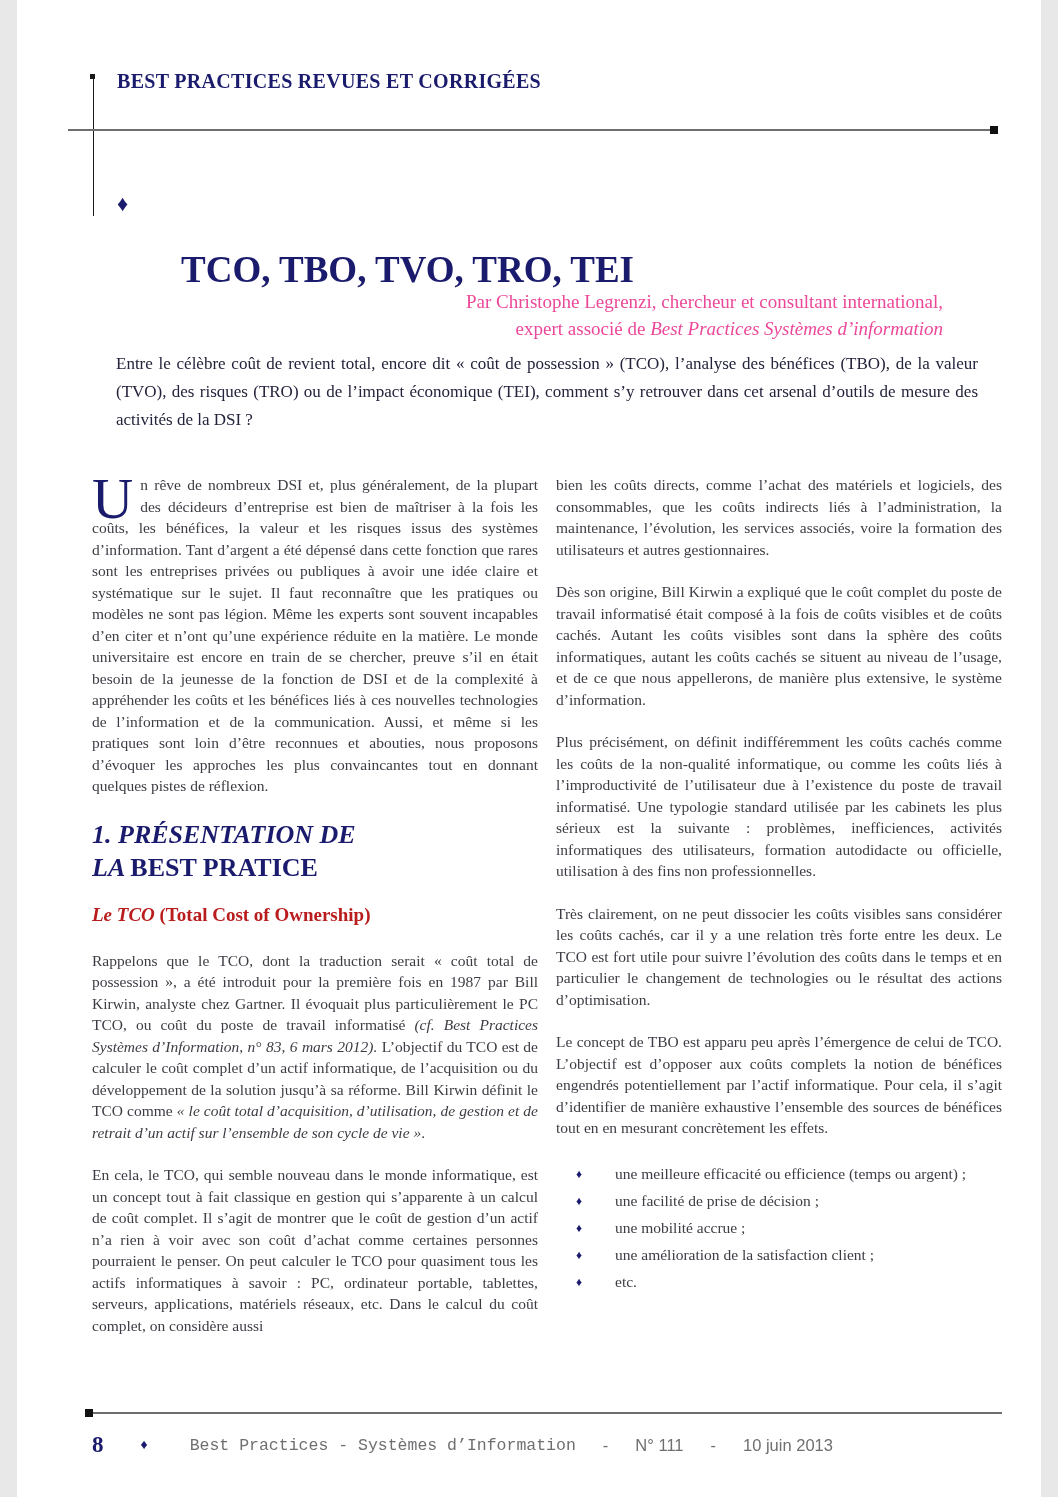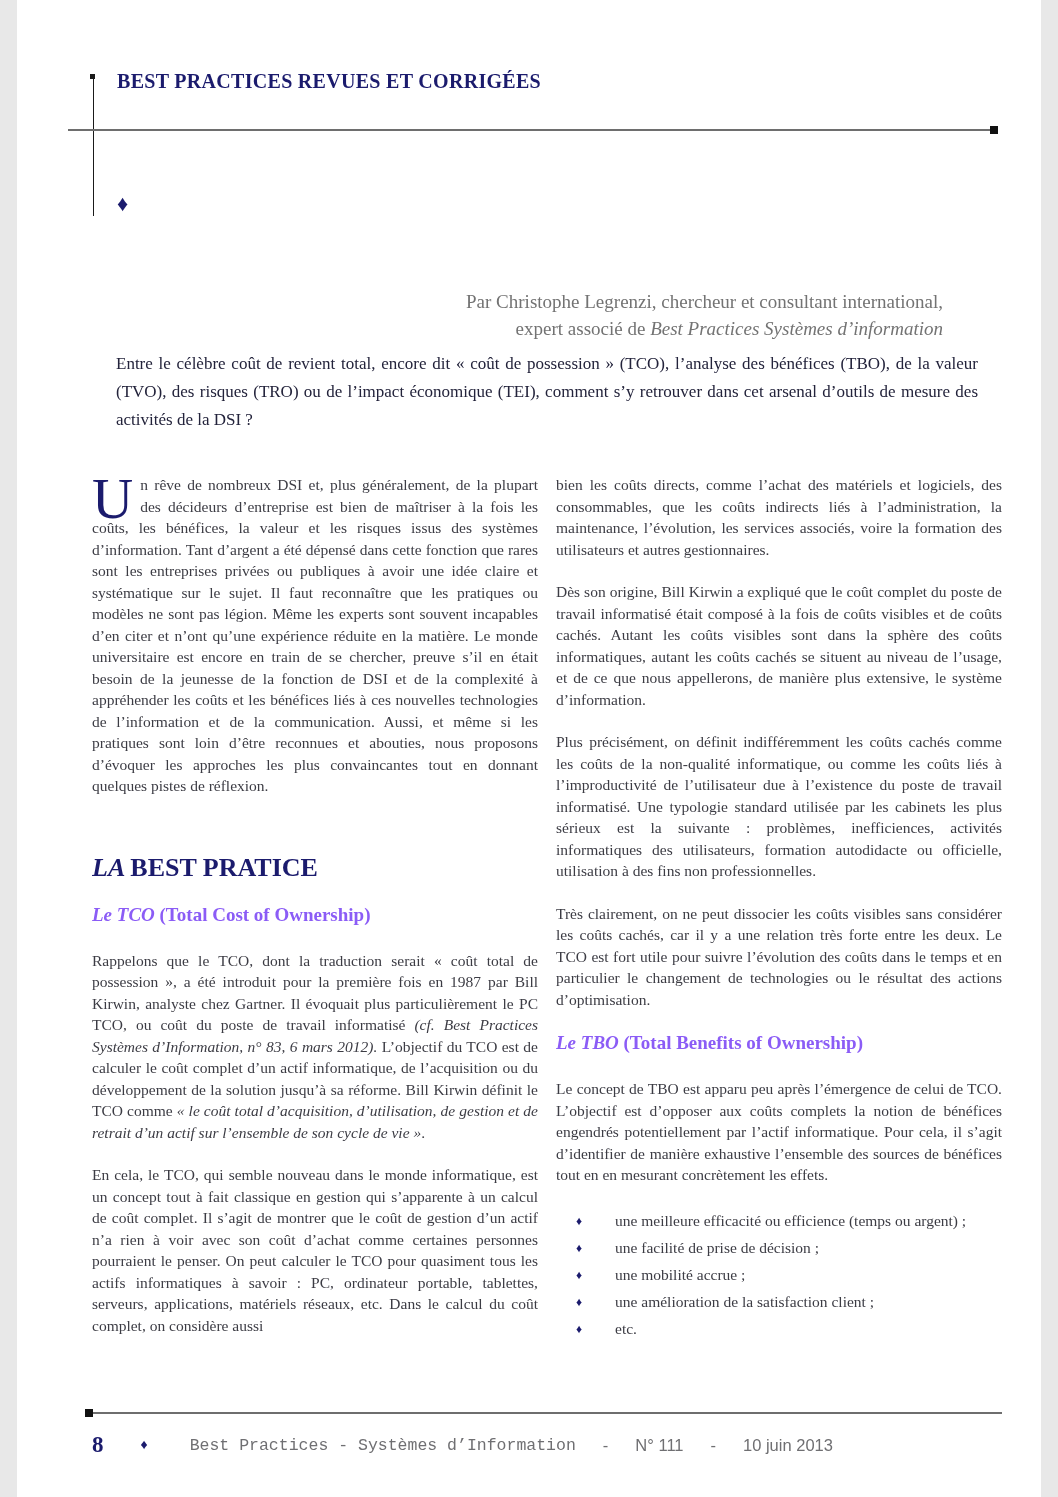--- a/index.html
+++ b/index.html
@@ -22,21 +22,21 @@
   .top-rule-sq{position:absolute;left:973px;top:126px;width:8px;height:8px;background:#111;}
   
   .title-diamond{position:absolute;left:100px;top:191px;font-size:22px;color:#1b1b6d;}
   .title{
     position:absolute;left:164px;top:170px;width:820px;
     font-size:37px;line-height:50px;font-weight:bold;color:#1b1b6d;
   }
   
   .byline{
     position:absolute;right:98px;top:288px;width:640px;text-align:right;
-    font-size:19px;line-height:27px;color:#737373;
+    font-size:19px;line-height:27px;color:#ec4899;
   }
   .byline em{text-align:right;}
   
   .intro{
     position:absolute;left:99px;top:350px;width:862px;margin:0;
     font-size:17px;line-height:28px;color:#23233b;text-align:justify;
   }
   
   .col{position:absolute;top:474px;width:446px;height:933px;overflow:hidden;}
   .col-left{left:75px;}
@@ -51,21 +51,21 @@
     font-size:57px;line-height:45px;color:#1b1b6d;
     margin:2px 7px -4px 0;
   }
   .section-heading{
     margin:8px 0 19px 0;
     font-size:26px;line-height:33px;font-weight:bold;color:#1b1b6d;
   }
   .section-heading .it{font-style:italic;}
   .subheading{
     margin:2px 0 23px 0;
-    font-size:19px;line-height:24px;font-weight:bold;color:#8b5cf6;
+    font-size:19px;line-height:24px;font-weight:bold;color:#b91c1c;
   }
   .subheading em{font-style:italic;}
   .bullets{list-style:none;margin:4px 0 0 0;padding:0;}
   .bullets li{
     position:relative;padding-left:59px;
     font-size:15.5px;line-height:27px;color:#3c3c44;
   }
   .bullet-diamond{
     position:absolute;left:20px;top:1px;
     font-size:12px;color:#1b1b6d;
@@ -91,48 +91,47 @@
 
 <div class="page">
 
   <div class="kicker">BEST PRACTICES REVUES ET CORRIGÉES</div>
   <div class="vline"></div>
   <div class="vline-sq"></div>
   <div class="top-rule"></div>
   <div class="top-rule-sq"></div>
 
   <div class="title-diamond">♦</div>
-  <h1 class="title"><br></h1>
+  <h1 class="title"><br><span>TCO, TBO, TVO, TRO, TEI</span></h1>
 
   <div class="byline">
     <div>Par Christophe Legrenzi, chercheur et consultant international,</div>
     <div><span>expert associé de </span><em>Best Practices Systèmes d’information</em></div>
   </div>
 
   <p class="intro">Entre le célèbre coût de revient total, encore dit « coût de possession » (TCO), l’analyse des bénéfices (TBO), de la valeur (TVO), des risques (TRO) ou de l’impact économique (TEI), comment s’y retrouver dans cet arsenal d’outils de mesure des activités de la DSI ?</p>
 
   <div class="col col-left">
     <p><span class="dropcap">U</span><span>n rêve de nombreux DSI et, plus généralement, de la plupart des décideurs d’entreprise est bien de maîtriser à la fois les coûts, les bénéfices, la valeur et les risques issus des systèmes d’information. Tant d’argent a été dépensé dans cette fonction que rares sont les entreprises privées ou publiques à avoir une idée claire et systématique sur le sujet. Il faut reconnaître que les pratiques ou modèles ne sont pas légion. Même les experts sont souvent incapables d’en citer et n’ont qu’une expérience réduite en la matière. Le monde universitaire est encore en train de se chercher, preuve s’il en était besoin de la jeunesse de la fonction de DSI et de la complexité à appréhender les coûts et les bénéfices liés à ces nouvelles technologies de l’information et de la communication. Aussi, et même si les pratiques sont loin d’être reconnues et abouties, nous proposons d’évoquer les approches les plus convaincantes tout en donnant quelques pistes de réflexion.</span></p>
 
-    <h2 class="section-heading"><br><span class="it">LA </span><span>BEST PRATICE</span></h2>
+    <h2 class="section-heading"><span class="it">1. PRÉSENTATION DE</span><br><span class="it">LA </span><span>BEST PRATICE</span></h2>
 
     <h3 class="subheading"><em>Le TCO</em><span> (Total Cost of Ownership)</span></h3>
 
     <p><span>Rappelons que le TCO, dont la traduction serait « coût total de possession », a été introduit pour la première fois en 1987 par Bill Kirwin, analyste chez Gartner. Il évoquait plus particulièrement le PC TCO, ou coût du poste de travail informatisé </span><em>(cf. Best Practices Systèmes d’Information, n° 83, 6 mars 2012).</em><span> L’objectif du TCO est de calculer le coût complet d’un actif informatique, de l’acquisition ou du développement de la solution jusqu’à sa réforme. Bill Kirwin définit le TCO comme </span><em>« le coût total d’acquisition, d’utilisation, de gestion et de retrait d’un actif sur l’ensemble de son cycle de vie »</em><span>.</span></p>
 
     <p>En cela, le TCO, qui semble nouveau dans le monde informatique, est un concept tout à fait classique en gestion qui s’apparente à un calcul de coût complet. Il s’agit de montrer que le coût de gestion d’un actif n’a rien à voir avec son coût d’achat comme certaines personnes pourraient le penser. On peut calculer le TCO pour quasiment tous les actifs informatiques à savoir : PC, ordinateur portable, tablettes, serveurs, applications, matériels réseaux, etc. Dans le calcul du coût complet, on considère aussi</p>
   </div>
 
   <div class="col col-right">
     <p>bien les coûts directs, comme l’achat des matériels et logiciels, des consommables, que les coûts indirects liés à l’administration, la maintenance, l’évolution, les services associés, voire la formation des utilisateurs et autres gestionnaires.</p>
     <p>Dès son origine, Bill Kirwin a expliqué que le coût complet du poste de travail informatisé était composé à la fois de coûts visibles et de coûts cachés. Autant les coûts visibles sont dans la sphère des coûts informatiques, autant les coûts cachés se situent au niveau de l’usage, et de ce que nous appellerons, de manière plus extensive, le système d’information.</p>
     <p>Plus précisément, on définit indifféremment les coûts cachés comme les coûts de la non-qualité informatique, ou comme les coûts liés à l’improductivité de l’utilisateur due à l’existence du poste de travail informatisé. Une typologie standard utilisée par les cabinets les plus sérieux est la suivante : problèmes, inefficiences, activités informatiques des utilisateurs, formation autodidacte ou officielle, utilisation à des fins non professionnelles.</p>
     <p>Très clairement, on ne peut dissocier les coûts visibles sans considérer les coûts cachés, car il y a une relation très forte entre les deux. Le TCO est fort utile pour suivre l’évolution des coûts dans le temps et en particulier le changement de technologies ou le résultat des actions d’optimisation.</p>
 
-    <h3 class="subheading"><em>Le TBO</em><span> (Total Benefits of Ownership)</span></h3>
 
     <p>Le concept de TBO est apparu peu après l’émergence de celui de TCO. L’objectif est d’opposer aux coûts complets la notion de bénéfices engendrés potentiellement par l’actif informatique. Pour cela, il s’agit d’identifier de manière exhaustive l’ensemble des sources de bénéfices tout en en mesurant concrètement les effets.</p>
 
     <ul class="bullets">
       <li><span class="bullet-diamond">♦</span><span>une meilleure efficacité ou efficience (temps ou argent) ;</span></li>
       <li><span class="bullet-diamond">♦</span><span>une facilité de prise de décision ;</span></li>
       <li><span class="bullet-diamond">♦</span><span>une mobilité accrue ;</span></li>
       <li><span class="bullet-diamond">♦</span><span>une amélioration de la satisfaction client ;</span></li>
       <li><span class="bullet-diamond">♦</span><span>etc.</span></li>
     </ul>

